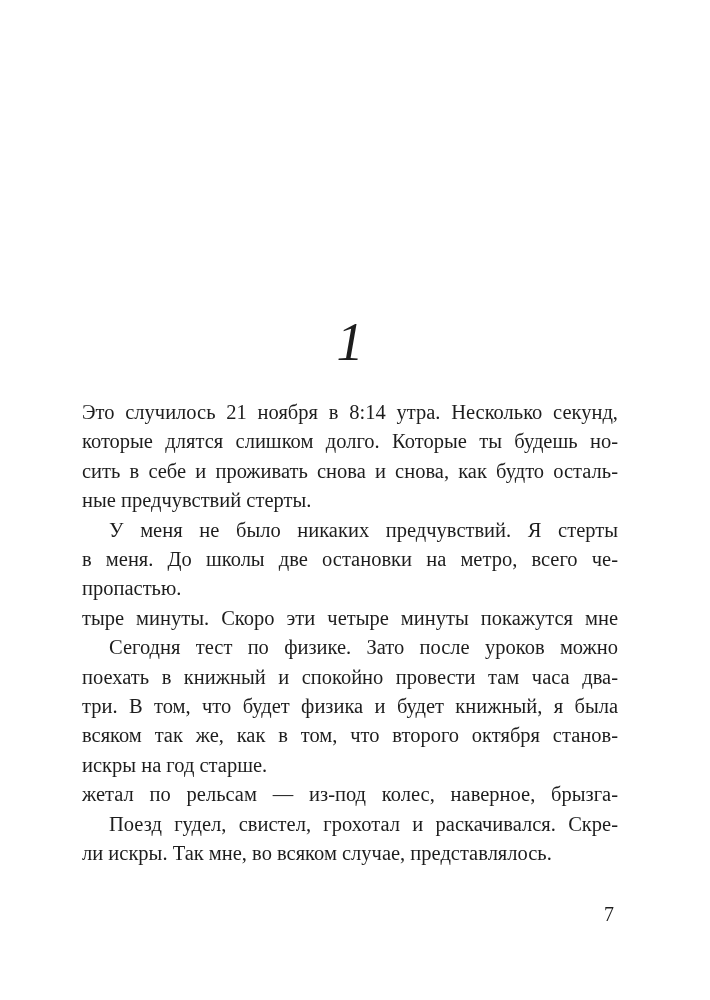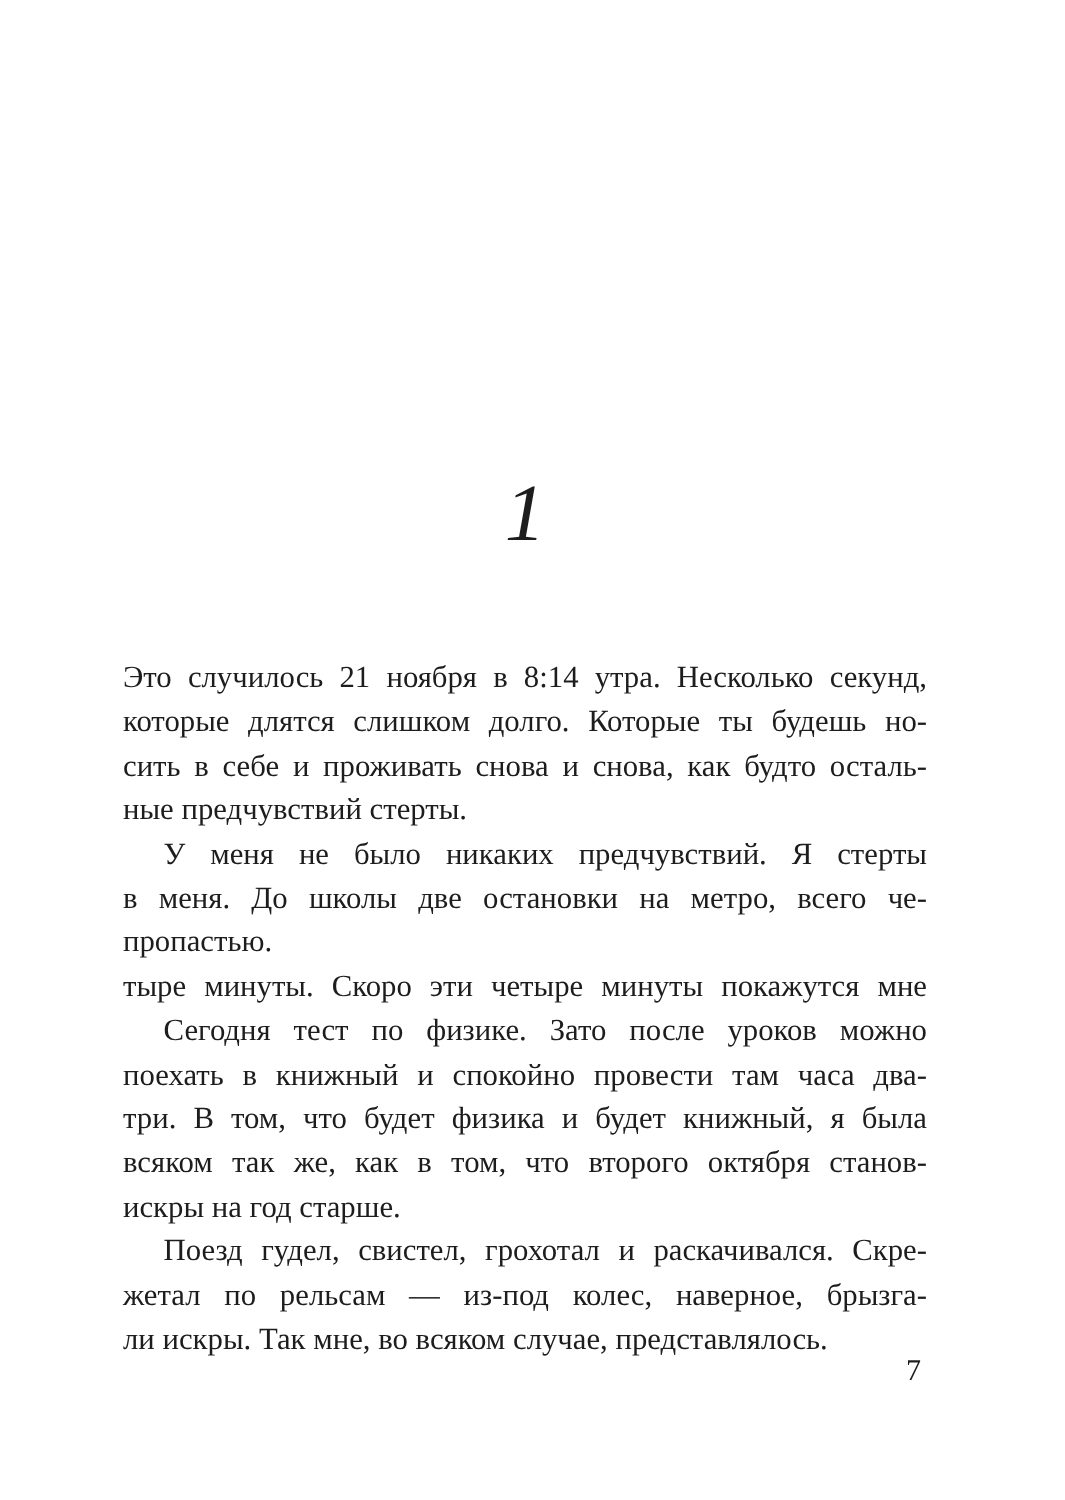--- a/index.html
+++ b/index.html
@@ -28,21 +28,20 @@
     line-height: 54px;
     font-weight: 400;
   }
   .text-block {
     position: absolute;
     top: 398px;
     left: 82px;
     width: 536px;
     font-size: 20.5px;
     line-height: 29.4px;
-    margin-top: 40px;
   }
   .para { margin: 0; }
   .line {
     text-align: justify;
     text-align-last: justify;
     white-space: normal;
   }
   .line.last { text-align-last: left; }
   .para.indent .line.first { text-indent: 27px; }
   .page-number {
@@ -75,20 +74,20 @@
         <div class="line">тыре минуты. Скоро эти четыре минуты покажутся мне</div>
       </div>
       <div class="para indent">
         <div class="line first">Сегодня тест по физике. Зато после уроков можно</div>
         <div class="line">поехать в книжный и спокойно провести там часа два-</div>
         <div class="line">три. В том, что будет физика и будет книжный, я была</div>
         <div class="line">всяком так же, как в том, что второго октября станов-</div>
         <div class="line last">искры на год старше.</div>
       </div>
       <div class="para indent">
+        <div class="line">жетал по рельсам — из-под колес, наверное, брызга-</div>
         <div class="line first">Поезд гудел, свистел, грохотал и раскачивался. Скре-</div>
-        <div class="line">жетал по рельсам — из-под колес, наверное, брызга-</div>
         <div class="line last">ли искры. Так мне, во всяком случае, представлялось.</div>
       </div>
     </div>
 
   <div class="page-number">7</div>
 </div>
 
 </body></html>

